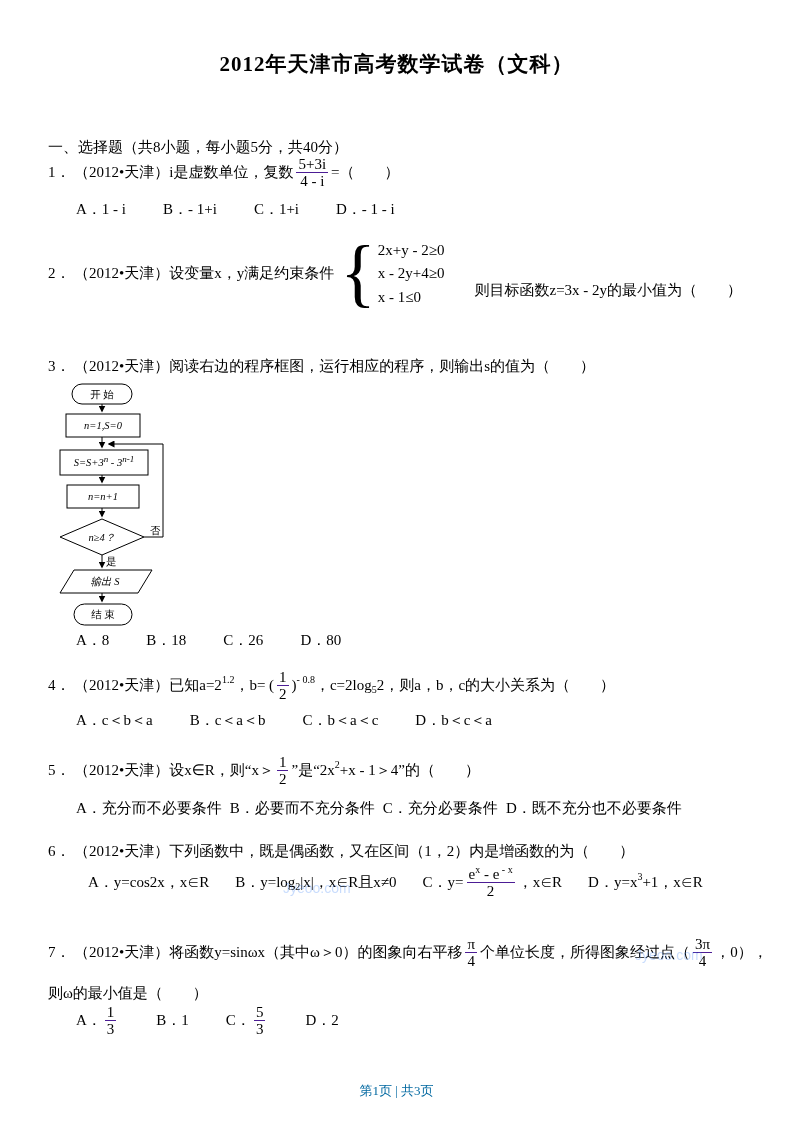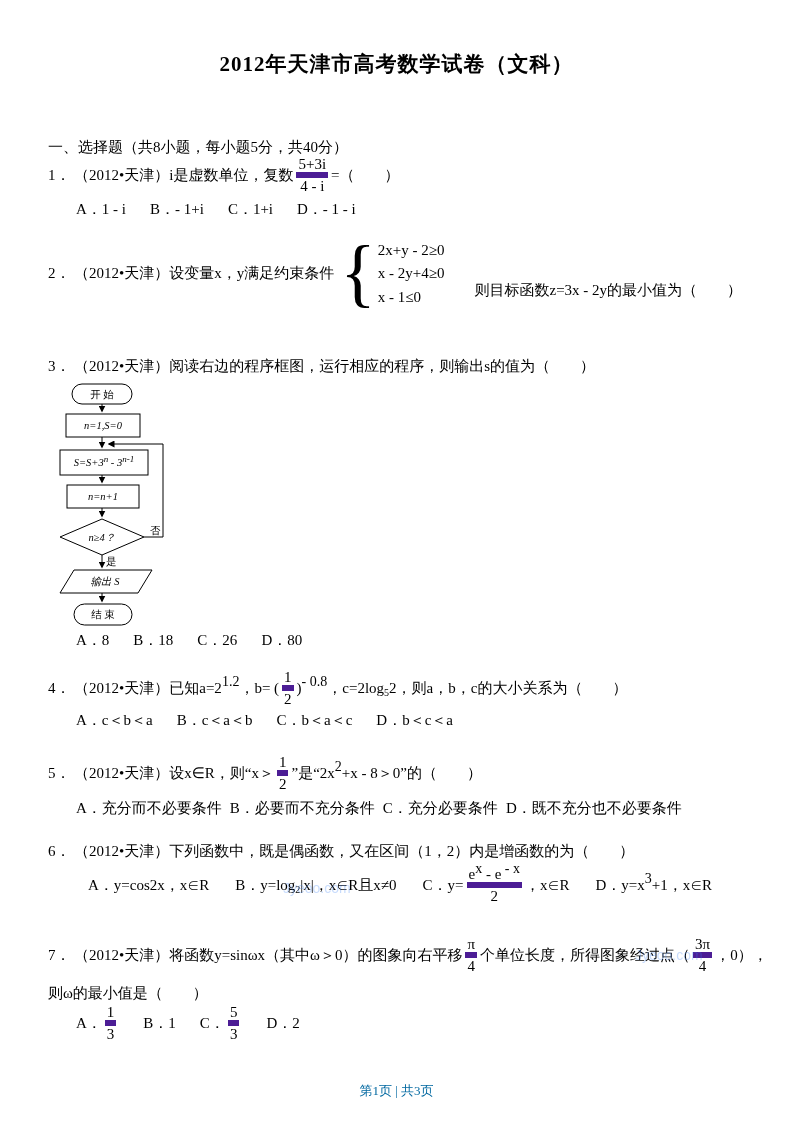--- a/index.html
+++ b/index.html
@@ -3,28 +3,28 @@
 <meta charset="utf-8">
 <style>
   html,body{margin:0;padding:0;background:#ffffff;}
   .page{position:relative;width:793px;height:1122px;background:#fff;overflow:hidden;
         font-family:"Liberation Serif",serif;color:#000;font-size:15px;}
   .title{position:absolute;top:50px;left:0;width:100%;margin:0;text-align:center;
          font-size:21px;font-weight:bold;letter-spacing:1px;}
   .row{position:absolute;left:48px;white-space:nowrap;}
   .q{position:absolute;left:48px;display:flex;align-items:center;white-space:nowrap;}
   .qnum{display:inline-block;min-width:26px;}
-  .opts{position:absolute;left:76px;display:flex;align-items:center;gap:24px;white-space:nowrap;}
+  .opts{position:absolute;left:76px;display:flex;align-items:center;gap:37px;white-space:nowrap;}
   .gap-md{gap:26px;margin-left:12px;}
   .gap-sm{gap:8px;}
   .frac{display:inline-flex;flex-direction:column;align-items:center;margin:0 3px;
         line-height:1.08;vertical-align:middle;}
-  .frac .fnum{display:block;border-bottom:6px solid #4c1d95;padding:0 2px;}
+  .frac .fnum{display:block;border-bottom:1px solid #4c1d95;padding:0 2px;}
   .frac .fden{display:block;padding:0 2px;}
-  .sup{font-size:14px;position:relative;top:-6px;}
+  .sup{font-size:10px;position:relative;top:-6px;}
   .sub{font-size:10px;position:relative;top:4px;}
   .brace{font-size:74px;font-weight:100;line-height:0.9;margin:0 2px 0 6px;
          transform:scaleY(1.02);display:inline-block;}
   .sys{display:inline-flex;flex-direction:column;gap:7px;line-height:1.1;text-align:left;}
   .sys-suffix{margin-left:30px;margin-top:35px;}
   .fc-svg{position:absolute;left:50px;top:381px;}
   .fc-svg text{font-family:"Liberation Serif",serif;}
   .fct{font-size:10.5px;}
   .fcm{font-size:10.5px;font-style:italic;}
   .fcs{font-size:9px;}
@@ -146,21 +146,21 @@
 
   <div class="q" style="top:754px">
     <span class="qnum">5．</span>
     <span>（2012•天津）设x∈R，则“x＞</span>
     <span class="frac">
       <span class="fnum">1</span>
       <span class="fden">2</span>
     </span>
     <span>”是“2x</span>
       <span class="sup">2</span>
-      <span>+x - 8＞0”的（　　）</span>
+      <span>+x - 1＞4”的（　　）</span>
   </div>
   <div class="opts gap-sm" style="top:799px">
     <span>A．充分而不必要条件</span>
     <span>B．必要而不充分条件</span>
     <span>C．充分必要条件</span>
     <span>D．既不充分也不必要条件</span>
   </div>
 
   <div class="q" style="top:842px">
     <span class="qnum">6．</span>

